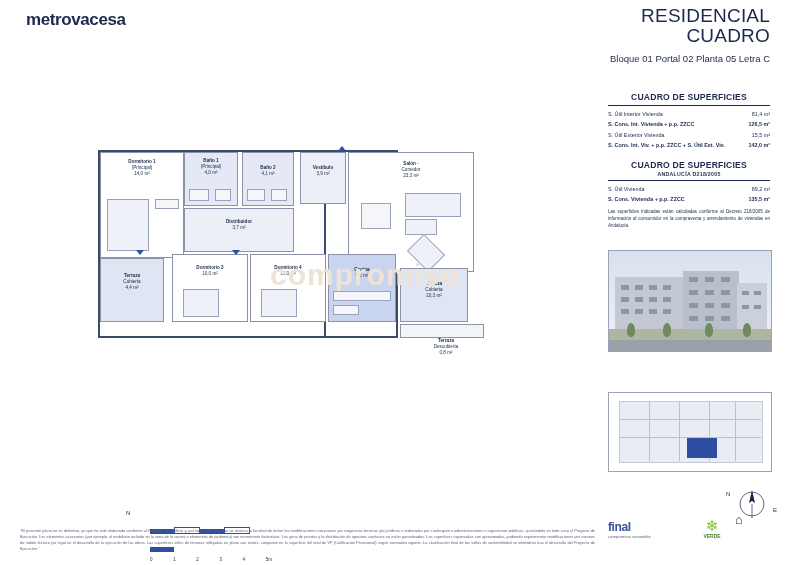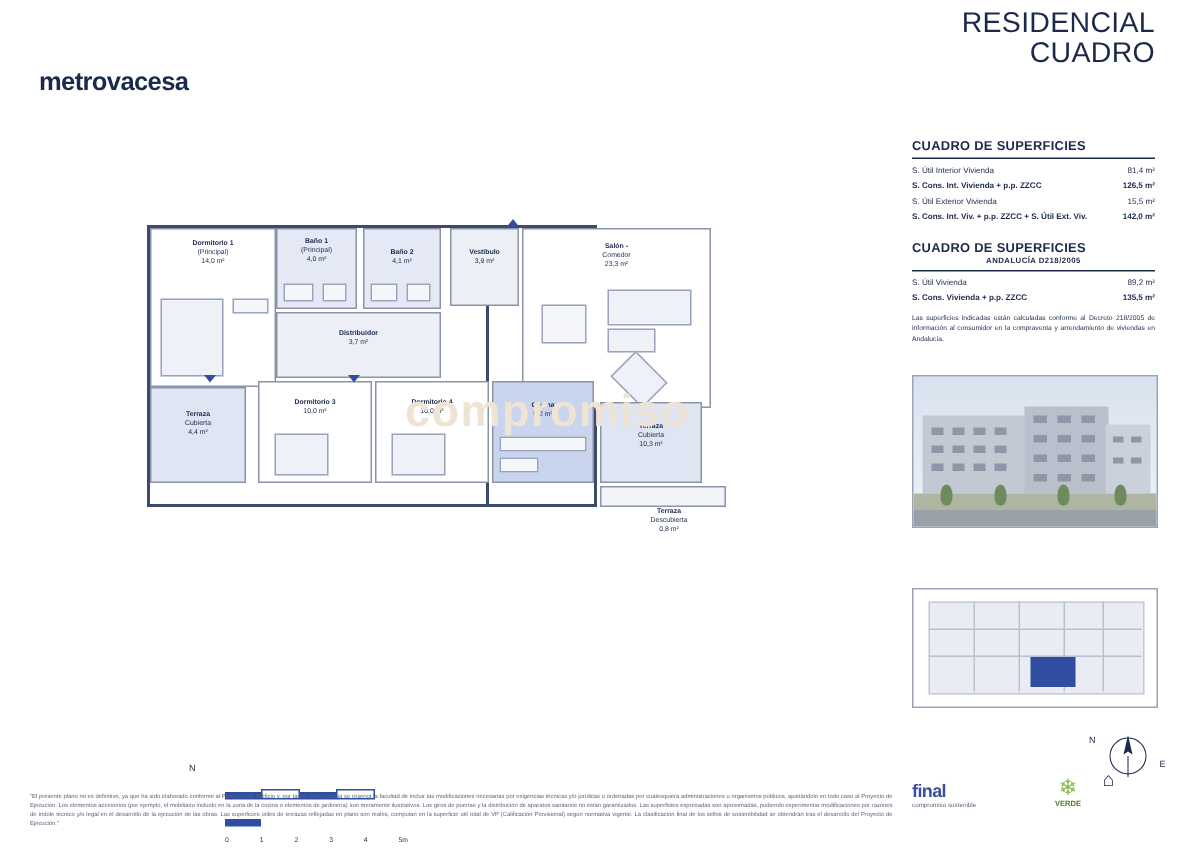--- a/index.html
+++ b/index.html
@@ -11,32 +11,31 @@
     overflow:hidden;
     position:relative;
   }
   .page{position:relative;width:800px;height:565px;}
 
   
   .brand{
     position:absolute;left:26px;top:10px;
     font-size:17px;font-weight:bold;letter-spacing:-0.4px;
     color:#1b2a4a;
-    margin-top:35px;
   }
 
   .title-block{position:absolute;right:30px;top:6px;width:330px;text-align:right;}
   .res-title{font-size:19px;font-weight:normal;line-height:1.05;color:#1b2a4a;letter-spacing:.2px;}
   .res-sub{font-size:9.5px;margin-top:7px;color:#1b2a4a;}
   .res-rooms{font-size:11px;margin-top:9px;color:#1b2a4a;}
 
   
   .rightcol{position:absolute;left:608px;top:92px;width:162px;}
   .cuadro-h{
-    font-size:8.6px;font-weight:bold;color:#1b2a4a;
+    text-align:center;font-size:8.6px;font-weight:bold;color:#1b2a4a;
     letter-spacing:.2px;margin-bottom:3px;
   }
   .cuadro-sub{
     text-align:center;font-size:5.2px;font-weight:bold;color:#1b2a4a;
     letter-spacing:.3px;margin-top:-2px;margin-bottom:3px;
   }
   .sep{height:1px;background:#1b2a4a;margin:2px 0 3px 0;}
   .srow{display:flex;justify-content:space-between;font-size:5.4px;line-height:1.9;color:#1b2a4a;}
   .srow.bold{font-weight:bold;}
   .srow .lbl{white-space:nowrap;}
@@ -120,20 +119,21 @@
 
   <div class="brand">
     <span>metrovacesa</span>
   </div>
 
   <div class="title-block">
     <div class="res-title">
       <span>RESIDENCIAL</span><br>
       <span>CUADRO</span>
     </div>
+    <div class="res-sub">Bloque 01 Portal 02 Planta 05 Letra C</div>
   </div>
 
   <div class="rightcol">
 
     <div class="cuadro-h">CUADRO DE SUPERFICIES</div>
     <div class="sep"></div>
     <div class="srow">
       <span class="lbl">S. Útil Interior Vivienda</span>
       <span class="val">81,4 m²</span>
     </div>

